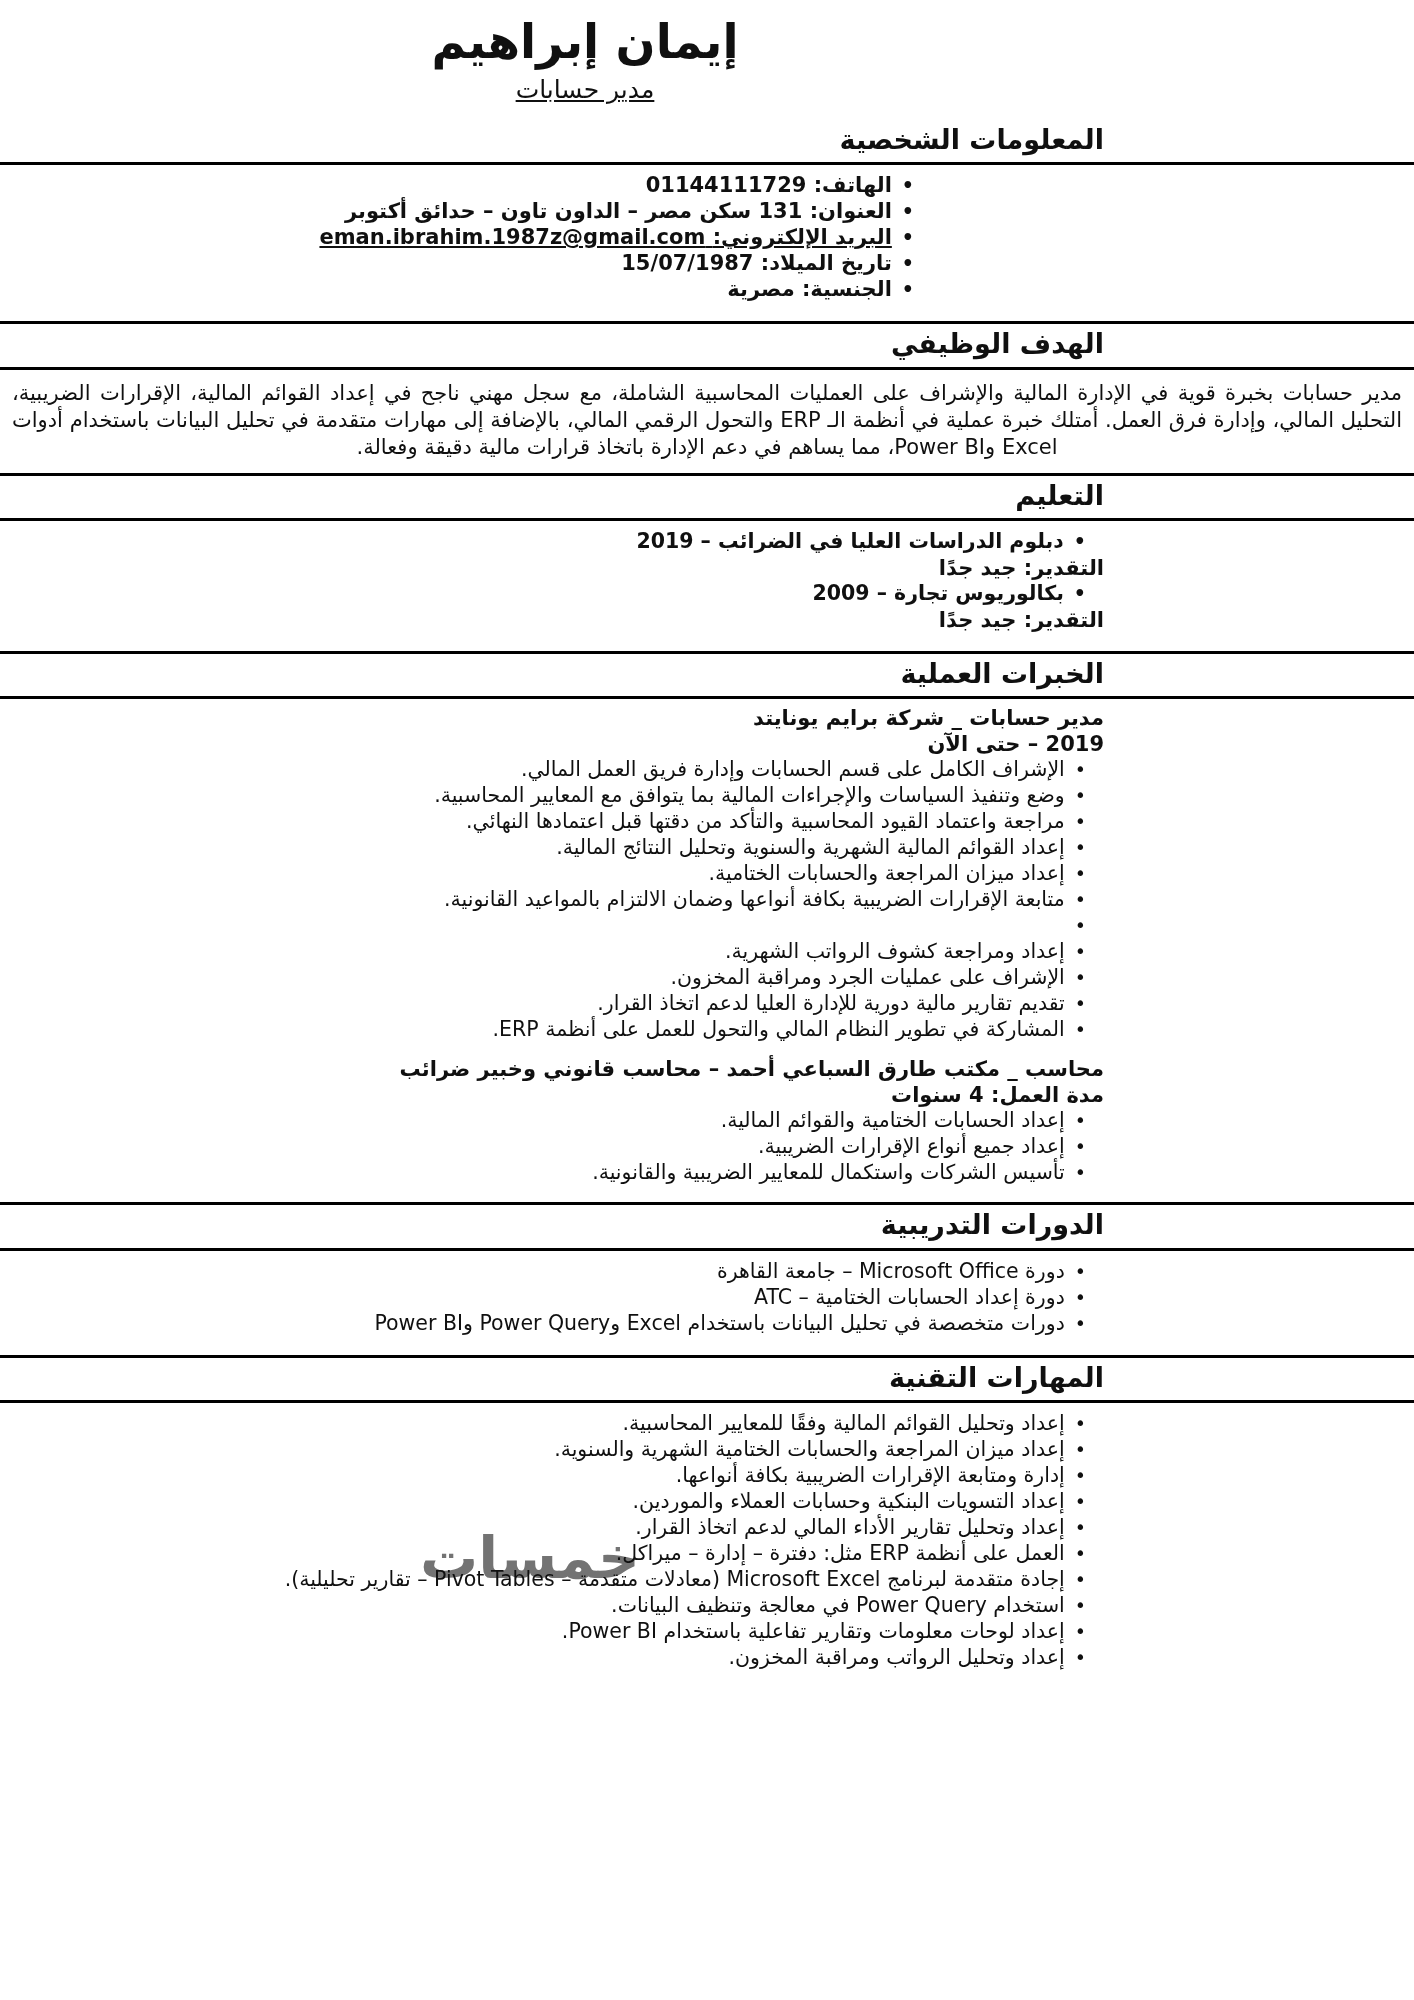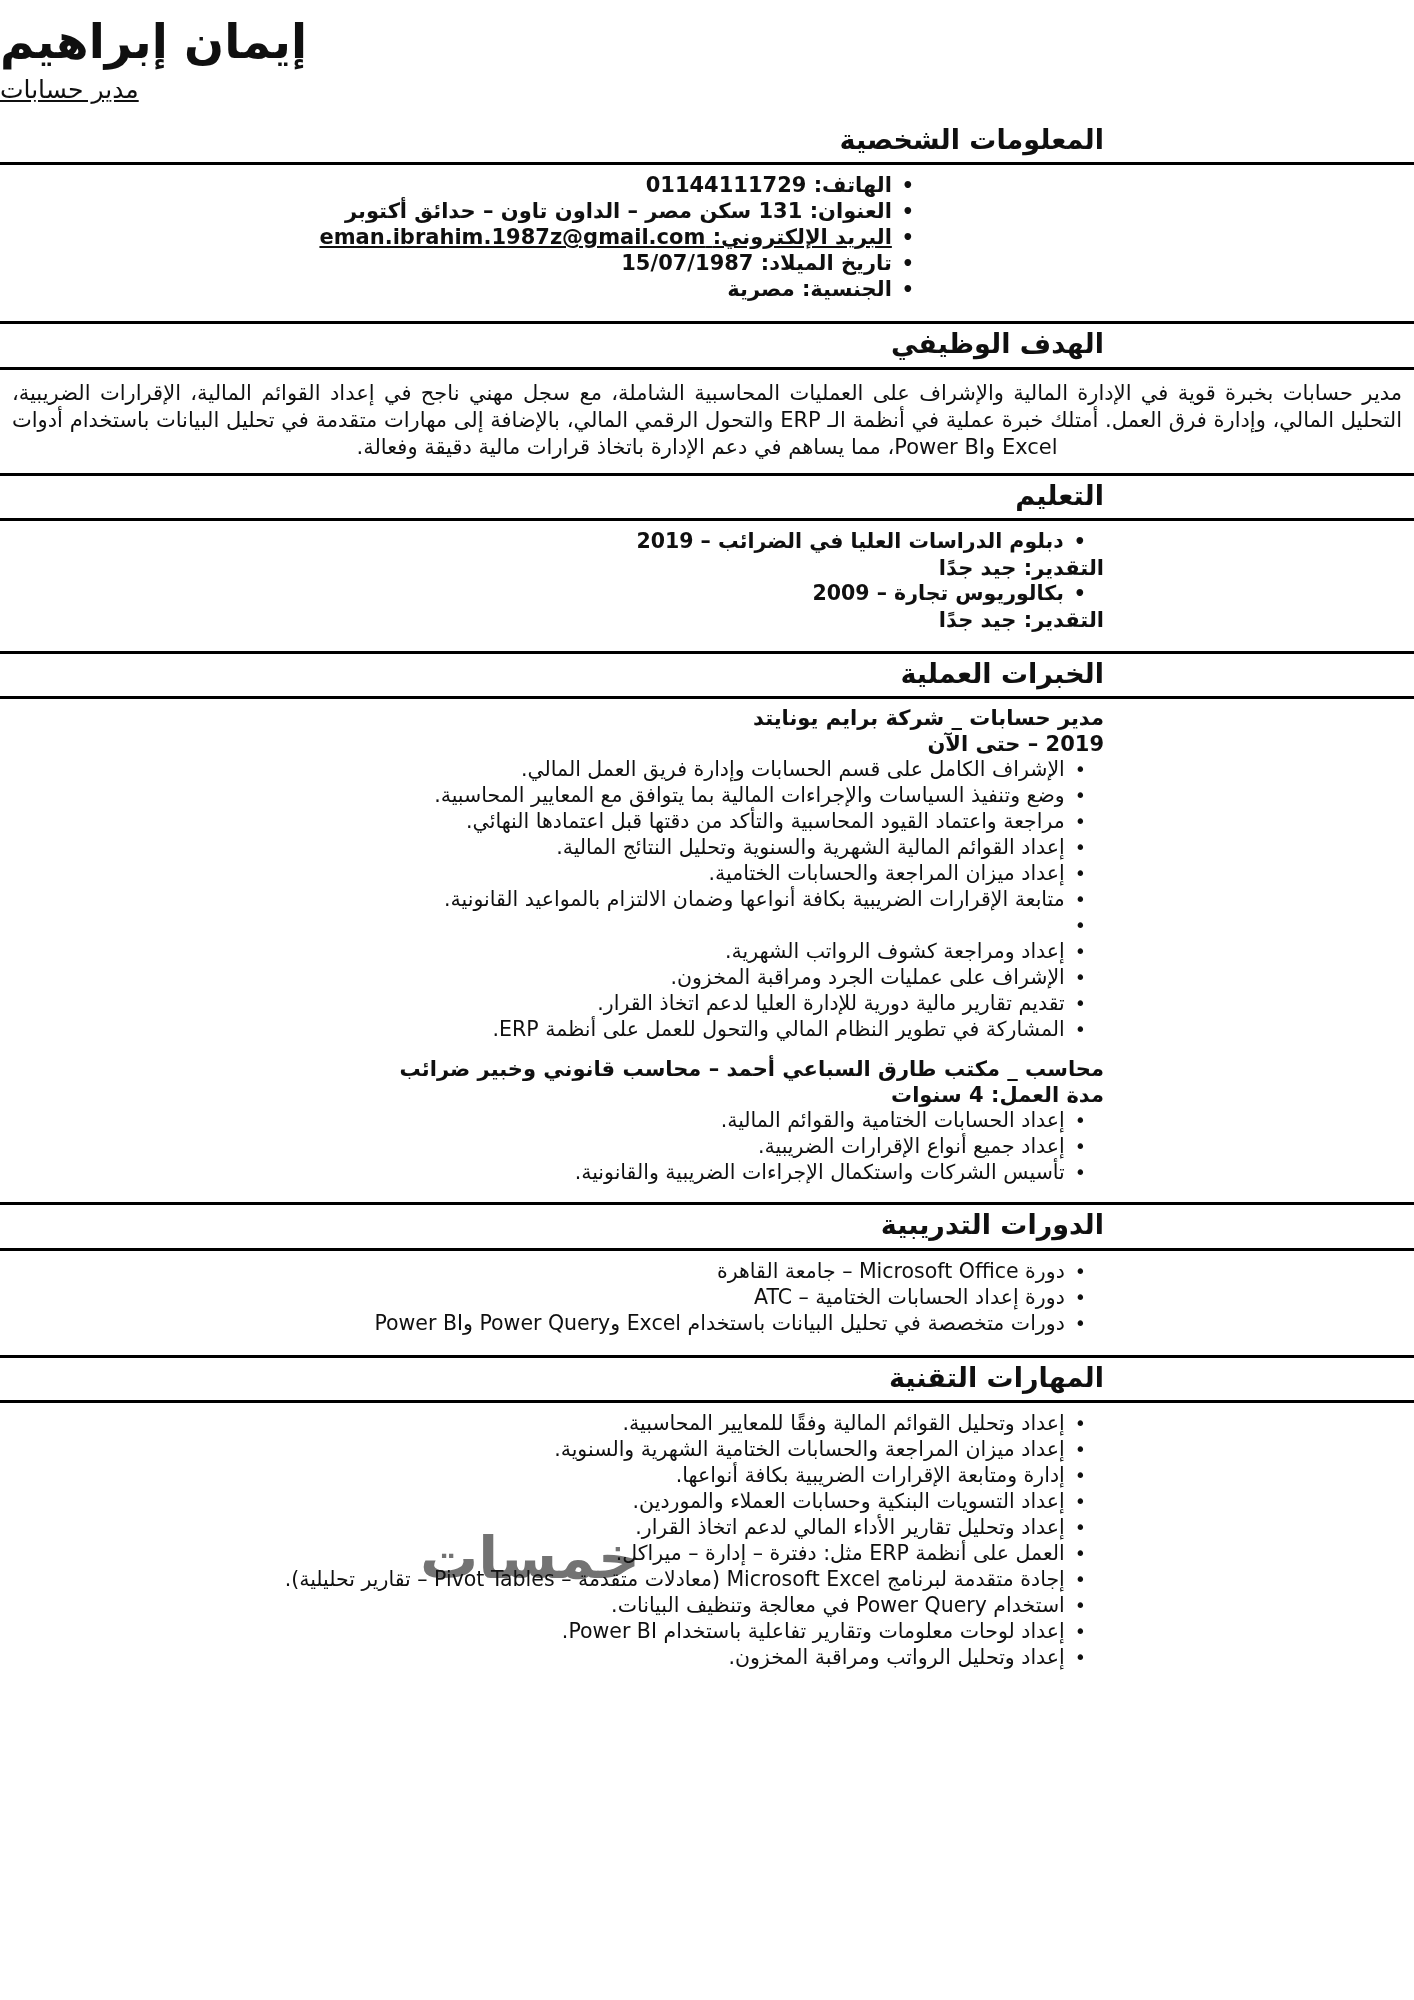--- a/index.html
+++ b/index.html
@@ -2,21 +2,21 @@
 <html lang="ar" dir="rtl"><head>
 <meta charset="utf-8">
 <style>
   * { box-sizing: border-box; margin: 0; padding: 0; }
   html, body { background: #ffffff; }
   body {
     width: 1414px; height: 2000px; position: relative; overflow: hidden;
     font-family: "DejaVu Sans", sans-serif; color: #101010; direction: rtl;
   }
   .rule { height: 3px; background: #000; }
-  .header { padding: 14px 244px 2px 0; text-align: left; }
+  .header { padding: 14px 244px 2px 0; text-align: center; }
   .name { font-size: 47px; font-weight: 700; line-height: 1.2; }
   .jobtitle { font-size: 25px; line-height: 1.25; margin-top: 4px; text-decoration: underline; }
   .section-head { margin-top: 12px; }
   .section-title { font-size: 27px; font-weight: 700; line-height: 1.35; padding: 2px 310px 4px 0; }
   .list { padding: 8px 0 6px 0; }
   .row { display: flex; gap: 10px; align-items: baseline; }
   .dot { flex: 0 0 auto; font-size: 19px; }
   .prow { padding-right: 500px; font-size: 21px; line-height: 25px; font-weight: 700; margin-bottom: 1px; }
   .brow { padding-right: 328px; font-size: 20.5px; line-height: 25px; margin-bottom: 1px; }
   .brow.bold { font-weight: 700; }
@@ -163,21 +163,21 @@
         <div class="row brow">
           <span class="dot">•</span>
           <span>إعداد الحسابات الختامية والقوائم المالية.</span>
         </div>
         <div class="row brow">
           <span class="dot">•</span>
           <span>إعداد جميع أنواع الإقرارات الضريبية.</span>
         </div>
         <div class="row brow">
           <span class="dot">•</span>
-          <span>تأسيس الشركات واستكمال الإجراءات الضريبية والقانونية.</span>
+          <span>تأسيس الشركات واستكمال للمعايير الضريبية والقانونية.</span>
         </div>
       </div>
 
     </div>
   </div>
 
   <div>
     <div class="section-head">
       <div class="rule"></div>
       <h2 class="section-title">الدورات التدريبية</h2>

